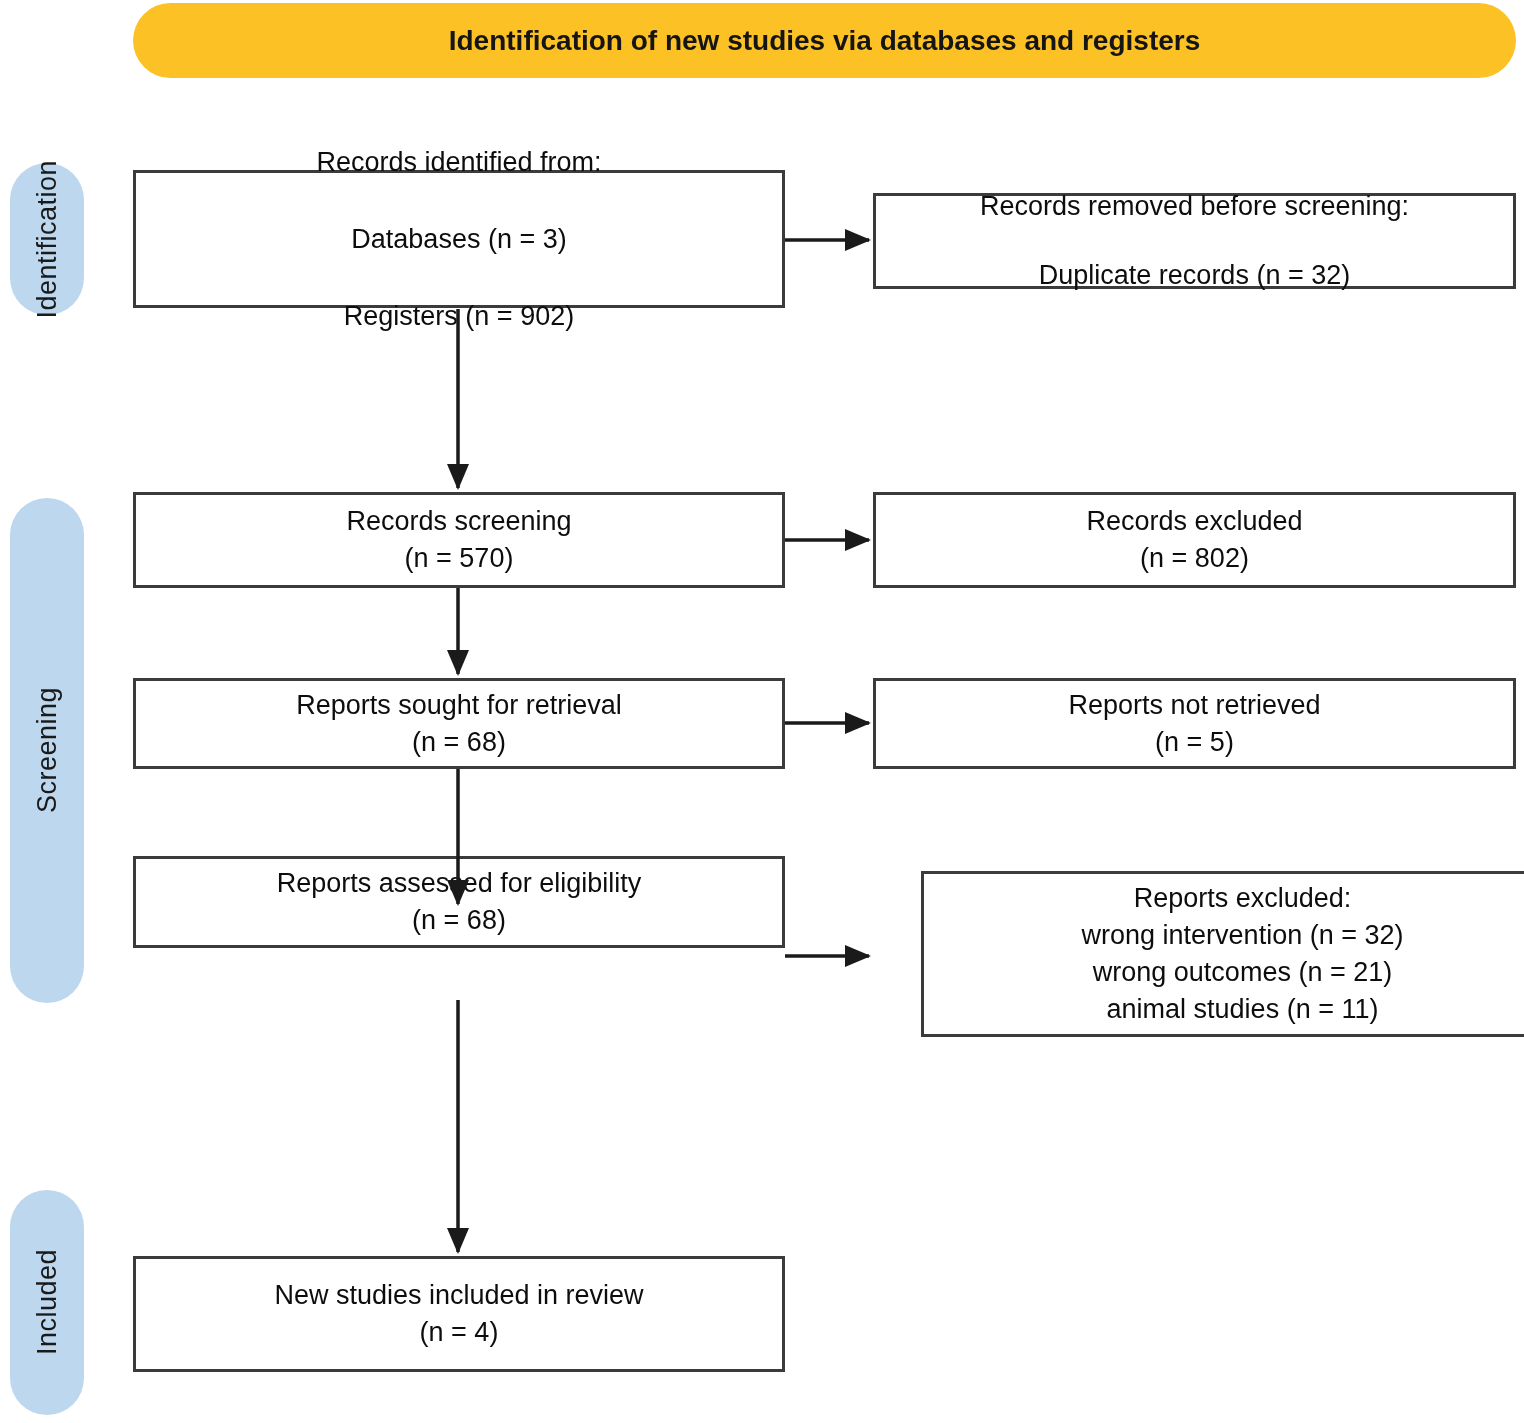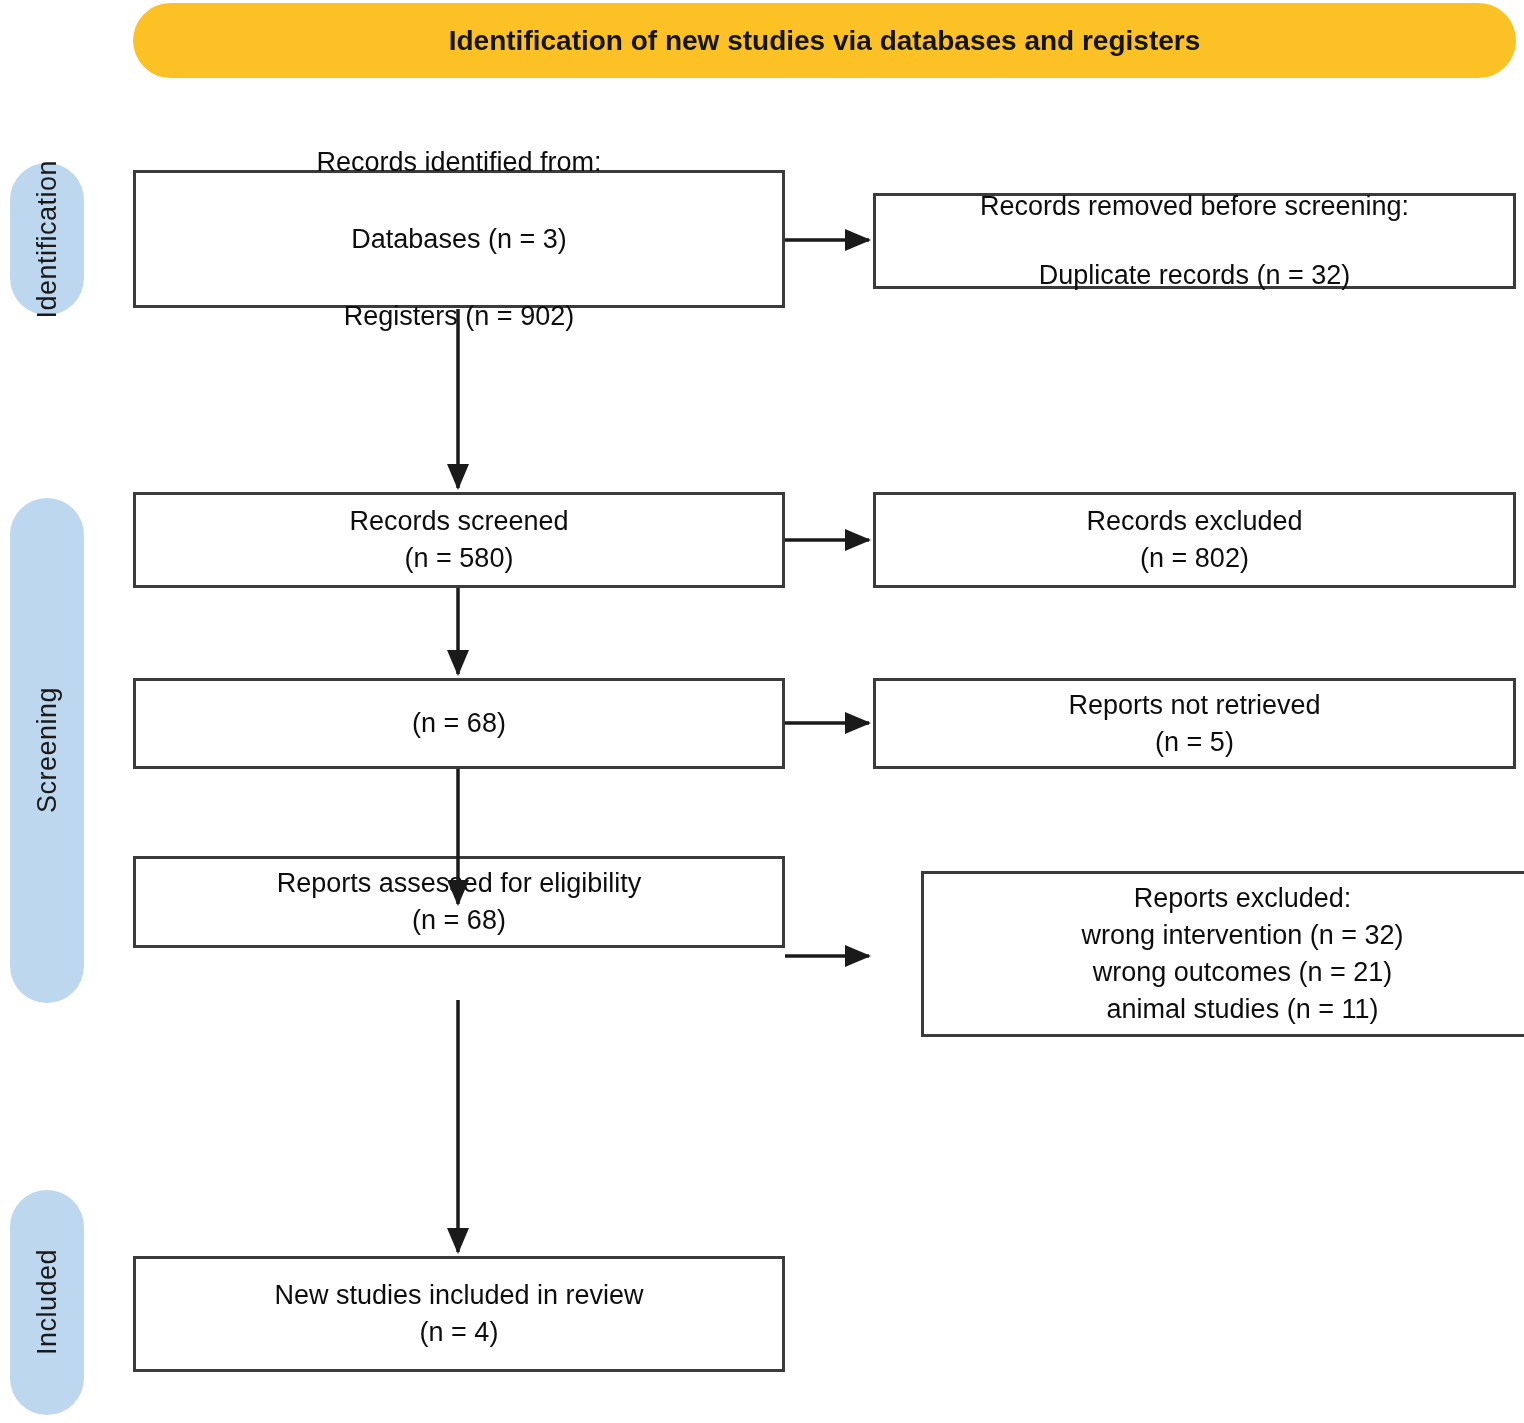--- a/index.html
+++ b/index.html
@@ -116,30 +116,31 @@
       <div>Databases (n = 3)</div>
       <div>Registers (n = 902)</div>
     </div>
 
   <div class="box col-right box-records-removed">
       <div>Records removed before screening:</div>
       <div>Duplicate records (n = 32)</div>
     </div>
 
   <div class="box col-left box-records-screened">
-      <div>Records screened</div>
-      <div>(n = 580)</div>
+      <div>Records screening</div>
+      <div>(n = 570)</div>
     </div>
 
   <div class="box col-right box-records-excluded">
       <div>Records excluded</div>
       <div>(n = 802)</div>
     </div>
 
   <div class="box col-left box-reports-sought">
+      <div>Reports sought for retrieval</div>
       <div>(n = 68)</div>
     </div>
 
   <div class="box col-right box-reports-not-retrieved">
       <div>Reports not retrieved</div>
       <div>(n = 5)</div>
     </div>
 
   <div class="box col-left box-reports-assessed">
       <div>Reports assessed for eligibility</div>

